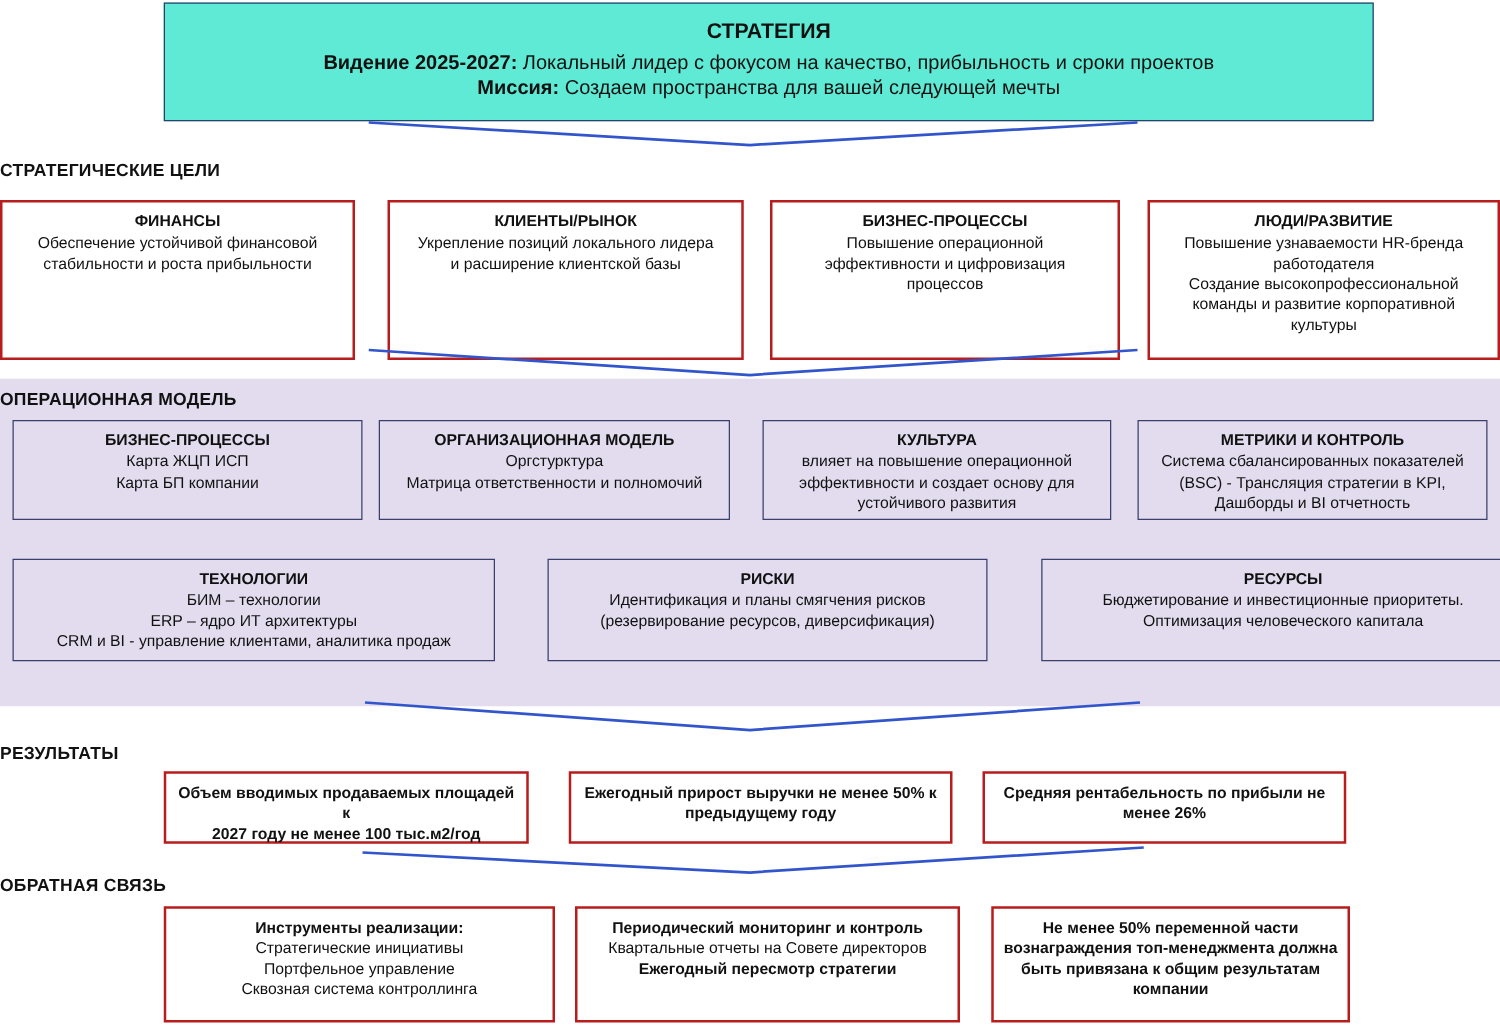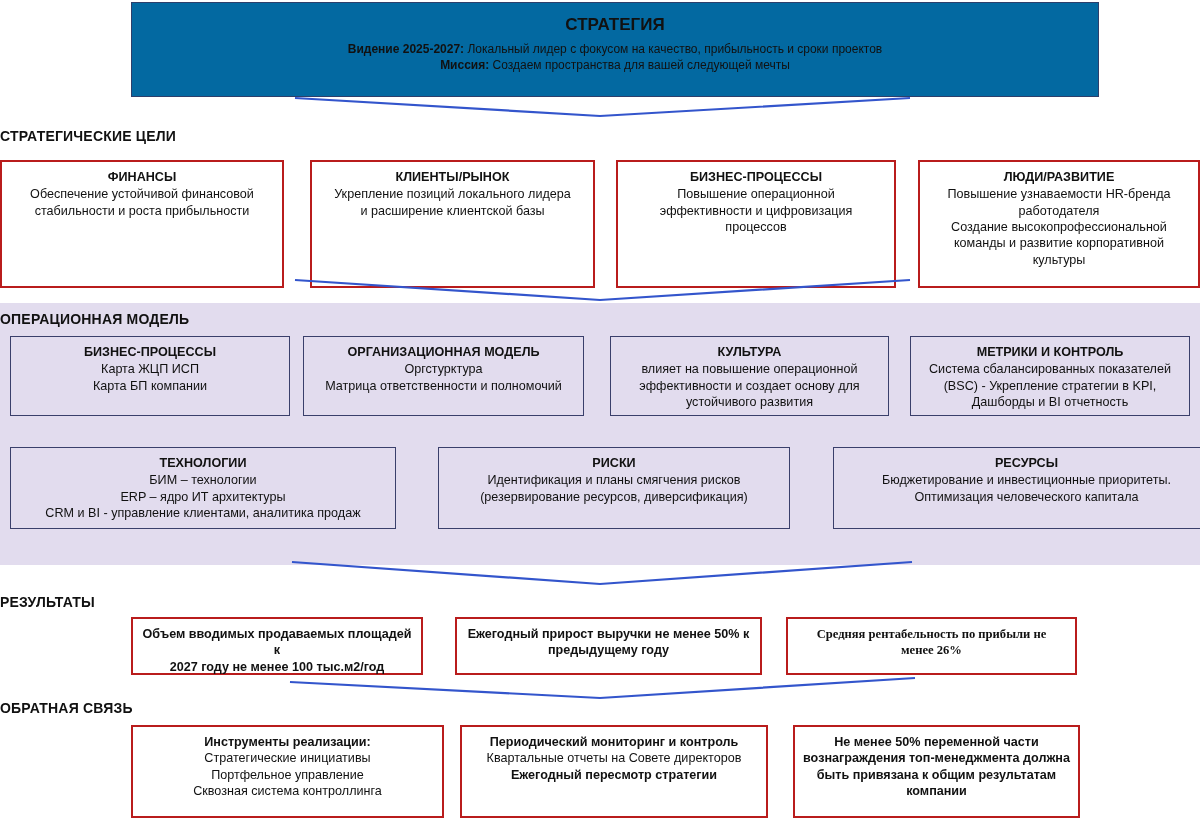--- a/index.html
+++ b/index.html
@@ -55,33 +55,33 @@
     left: 0;
     width: 1200px;
   }
   .op-box {
     background: #e2dcee;
     border: 1px solid #3a3f6b;
   }
   .strategy-box {
     position: absolute;
     border: 1px solid #2d3f6b;
-    background: #0369a1;
+    background: #5eead4;
     box-sizing: border-box;
     text-align: center;
   }
   .strategy-title {
     font-weight: bold;
     font-size: 17px;
     margin-top: 12px;
     display: block;
   }
   .strategy-line {
     display: block;
-    font-size: 12px;
+    font-size: 16px;
     margin-top: 7px;
   }
   .strategy-line .k { font-weight: bold; }
   svg.connector {
     position: absolute;
     left: 0;
     pointer-events: none;
   }
   svg.connector polyline {
     fill: none;
@@ -157,21 +157,21 @@
   <div class="box op-box" style="left:610px; top:336px; width:279px; height:80px;">
     <span class="title">КУЛЬТУРА</span>
     <span class="line">влияет на повышение операционной</span>
     <span class="line">эффективности  и создает основу для</span>
     <span class="line">устойчивого развития</span>
   </div>
 
   <div class="box op-box" style="left:910px; top:336px; width:280px; height:80px;">
     <span class="title">МЕТРИКИ И КОНТРОЛЬ</span>
     <span class="line">Система сбалансированных показателей</span>
-    <span class="line">(BSC) - Укрепление стратегии в KPI,</span>
+    <span class="line">(BSC) - Трансляция стратегии в KPI,</span>
     <span class="line">Дашборды и BI отчетность</span>
   </div>
 
   <div class="box op-box" style="left:10px; top:447px; width:386px; height:82px;">
     <span class="title">ТЕХНОЛОГИИ</span>
     <span class="line">БИМ – технологии</span>
     <span class="line">ERP – ядро ИТ архитектуры</span>
     <span class="line">CRM и BI - управление клиентами, аналитика продаж</span>
   </div>
 
@@ -196,21 +196,21 @@
   <div class="box" style="left:131px; top:617px; width:292px; height:58px; font-weight:bold;">
     <span class="line b">Объем вводимых продаваемых площадей к</span>
     <span class="line b">2027 году не менее 100 тыс.м2/год</span>
   </div>
 
   <div class="box" style="left:455px; top:617px; width:307px; height:58px; font-weight:bold;">
     <span class="line b">Ежегодный прирост выручки не менее 50% к</span>
     <span class="line b">предыдущему году</span>
   </div>
 
-  <div class="box" style="left:786px; top:617px; width:291px; height:58px; font-weight:bold;font-family:Liberation Serif, serif;">
+  <div class="box" style="left:786px; top:617px; width:291px; height:58px; font-weight:bold;">
     <span class="line b">Средняя рентабельность по прибыли не</span>
     <span class="line b">менее 26%</span>
   </div>
 
   <svg class="connector" style="top:668px; width:1200px; height:32px;" viewBox="0 0 1200 32">
     <polyline points="290,14 600,30 915,10"></polyline>
   </svg>
 
   <div class="section-label" style="top:700px;">ОБРАТНАЯ СВЯЗЬ</div>
 

